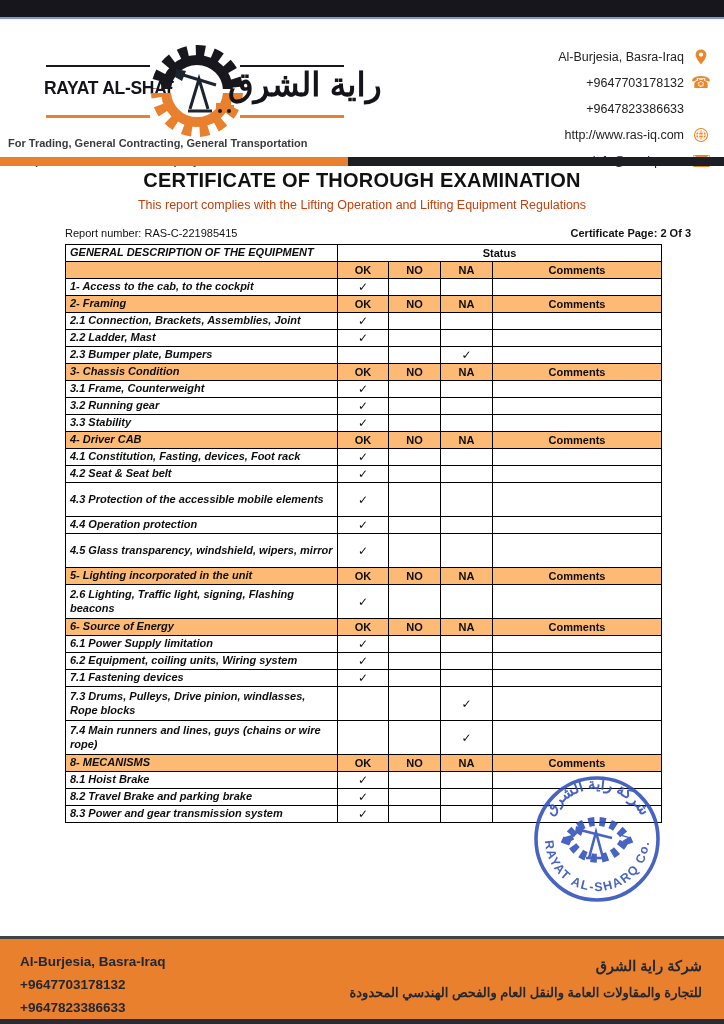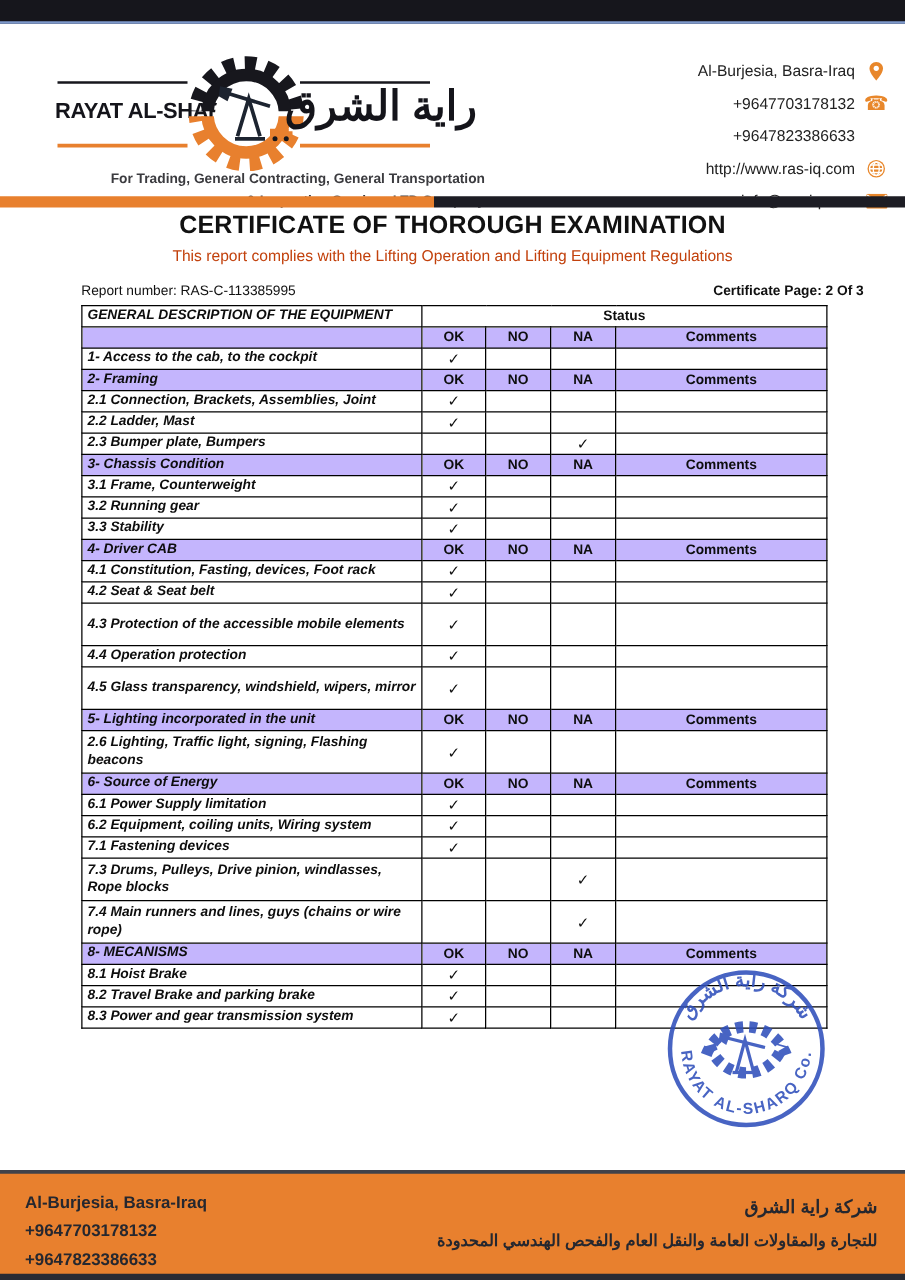--- a/index.html
+++ b/index.html
@@ -18,21 +18,21 @@
   
   .header { position:absolute; top:21px; left:0; width:724px; height:136px; }
   .name-en { position:absolute; left:44px; top:57px; font-size:17.5px; font-weight:bold;
     letter-spacing:-0.3px; color:#14141a; white-space:nowrap; }
   .name-ar { position:absolute; left:228px; top:44px; font-size:33px; font-weight:bold;
     color:#14141a; white-space:nowrap; }
   .logo-svg { position:absolute; left:142px; top:20px; }
   .deco { position:absolute; }
   .deco.black { height:2px; background:#17171d; }
   .deco.orange { height:3px; background:#e8802e; }
-  .tagline { position:absolute; left:8px; top:114px; width:380px; text-align:right;
+  .tagline { position:absolute; left:8px; top:114px; width:380px; text-align:left;
     font-size:11px; font-weight:bold; color:#3b3b3f; line-height:1.6; }
 
   
   .contacts { position:absolute; top:28px; right:14px; display:flex;
     flex-direction:column; gap:10px; align-items:flex-end; }
   .contact-row { display:flex; align-items:center; gap:8px; font-size:12.5px;
     color:#222; font-weight:500; }
   .icon-slot { width:18px; height:16px; display:flex; align-items:center; justify-content:center; }
   .phone-glyph { color:#e8872b; font-size:16px; line-height:16px;
     font-family:"DejaVu Sans", sans-serif; }
@@ -48,21 +48,21 @@
 
   
   table.insp { position:absolute; top:244px; left:65px; border-collapse:collapse;
     table-layout:fixed; width:596px; font-size:11px; color:#0d0d0d; }
   table.insp td { border:1px solid #000; padding:0 4px; overflow:hidden; vertical-align:middle; }
   table.insp tr.h1 { height:17px; }
   table.insp tr.h2 { height:34px; }
   table.insp tr.h2t { height:37px; }
   td.desc { font-weight:bold; line-height:1.2;font-style:italic; }
   td.cc { text-align:center; font-weight:bold; }
-  tr.orange td { background:#c4b5fd; }
+  tr.orange td { background:#fdba74; }
   td.mark { font-family:"DejaVu Sans", sans-serif; font-weight:normal; font-size:12px; }
   tr.thead td { font-weight:bold; }
 
   
   .stamp-wrap { position:absolute; left:532px; top:774px; width:130px; height:130px;
     opacity:0.88; pointer-events:none; }
 
   
   .footer { position:absolute; left:0; top:936px; width:724px; height:88px;
     background:#e8802e; border-top:3px solid #41424a; border-bottom:5px solid #2a2b33; }
@@ -177,21 +177,21 @@
       </div>
     </div>
   </div>
 
   <div class="divider"></div>
 
   <div class="title">CERTIFICATE OF THOROUGH EXAMINATION</div>
   <div class="subtitle">This report complies with the Lifting Operation and Lifting Equipment Regulations</div>
 
   <div class="report-row">
-    <span class="left">Report number: RAS-C-113385995</span>
+    <span class="left">Report number: RAS-C-221985415</span>
     <span class="right">Certificate Page: 2 Of 3</span>
   </div>
 
   <table class="insp">
     <colgroup>
       <col style="width:272px">
         <col style="width:51px">
         <col style="width:52px">
         <col style="width:52px">
         <col style="width:169px">

